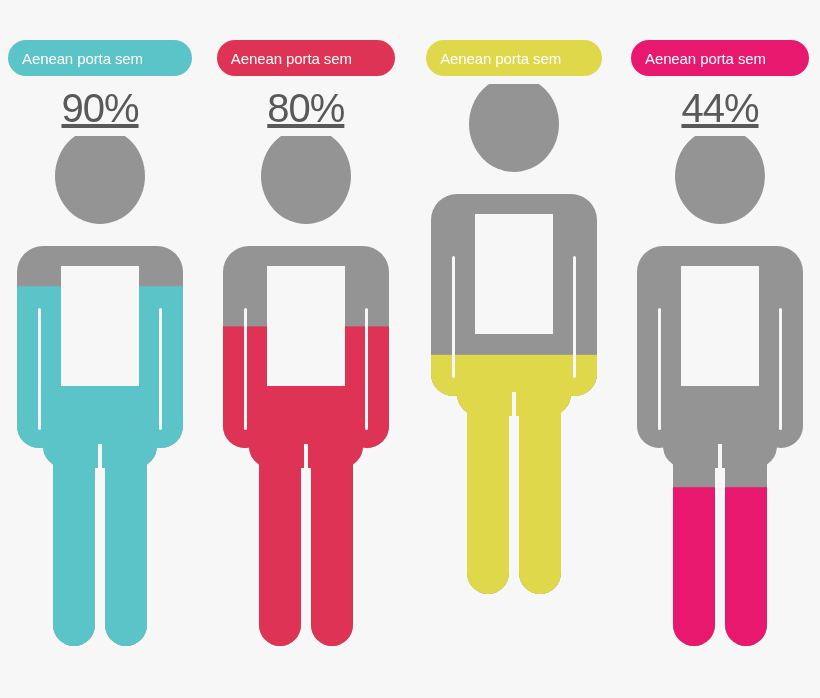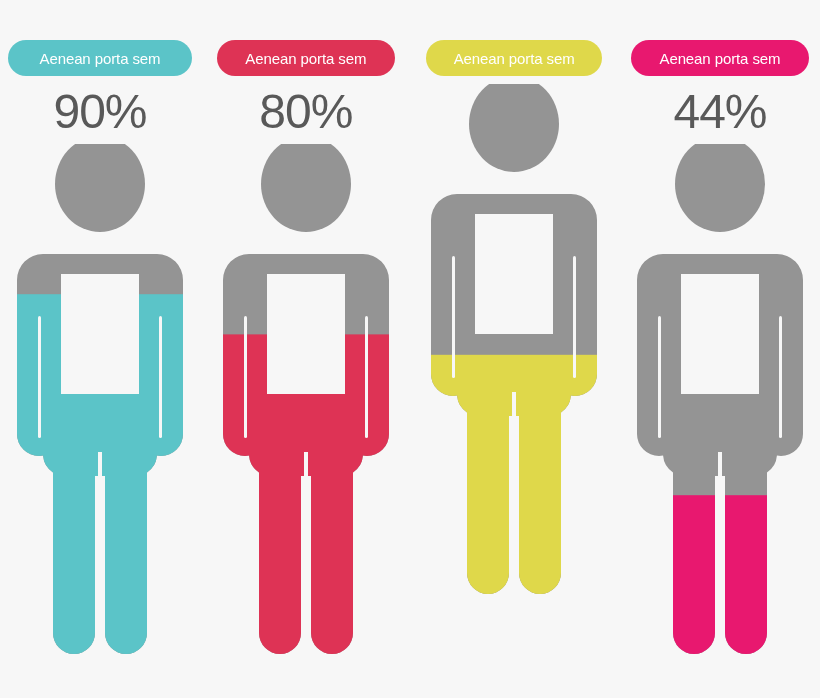--- a/index.html
+++ b/index.html
@@ -36,40 +36,41 @@
     display: flex;
     flex-direction: column;
     align-items: center;
   }
   .pill {
     margin-top: 40px;
     height: 36px;
     border-radius: 18px;
     display: flex;
     align-items: center;
-    justify-content: center;
+    justify-content: flex-start;
     box-sizing: border-box;
     padding: 0 14px;
   }
   .pill-label {
     color: #ffffff;
     font-size: 15px;
     font-family: "Liberation Sans", sans-serif;
     letter-spacing: -0.1px;
     white-space: nowrap;
     line-height: 1;
   }
   .percent {
     margin-top: 12px;
-    font-size: 48px;
+    font-size: 40px;
     color: #595959;
     font-family: "Liberation Sans", sans-serif;
     font-weight: 400;
     line-height: 1;
     letter-spacing: -1px;
+    text-decoration: underline;
   }
   .figure-wrap {
     margin-top: 8px;
     width: 186px;
     height: 520px;
     position: relative;
   }
   .figure-svg {
     display: block;
     width: 186px;

